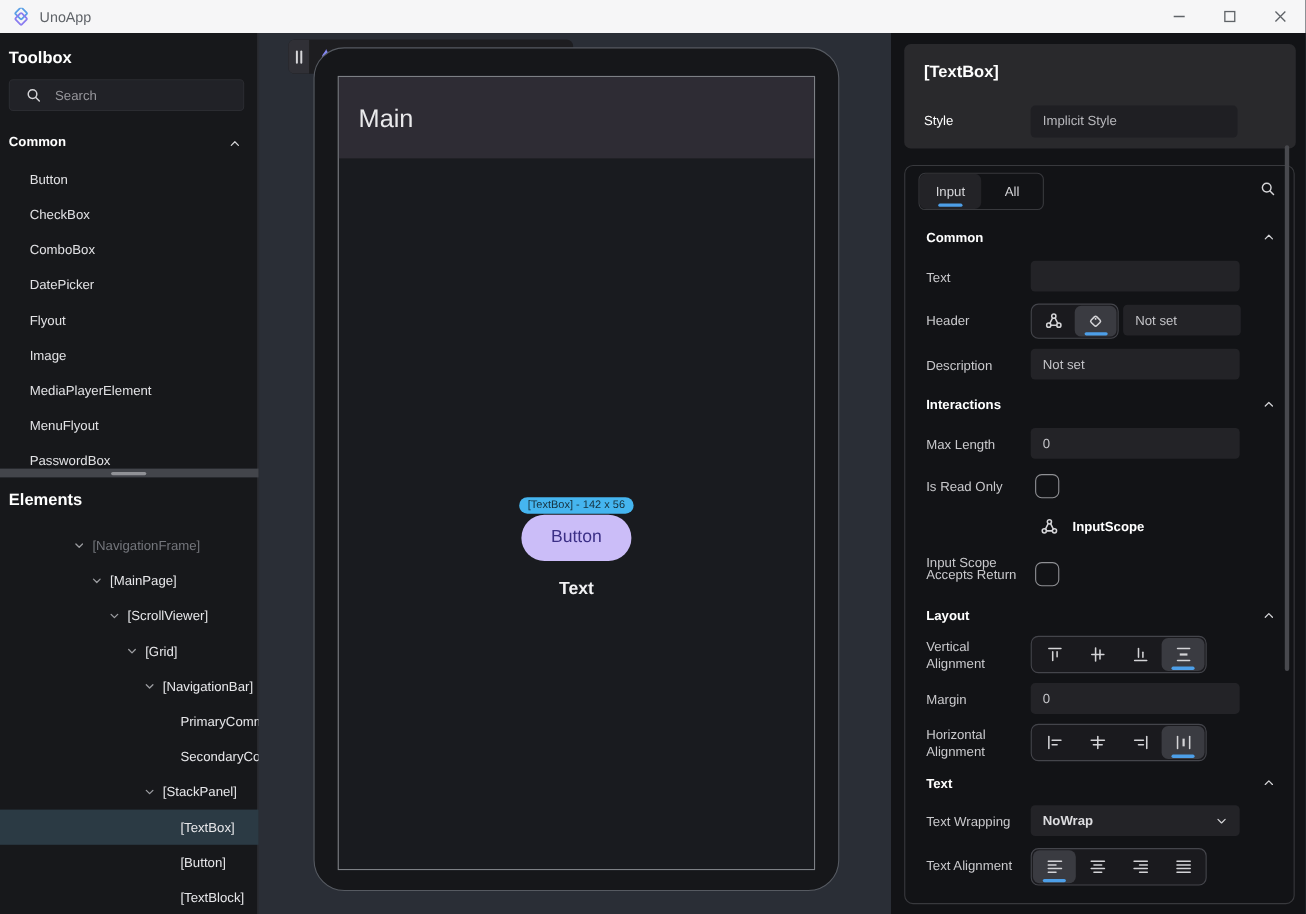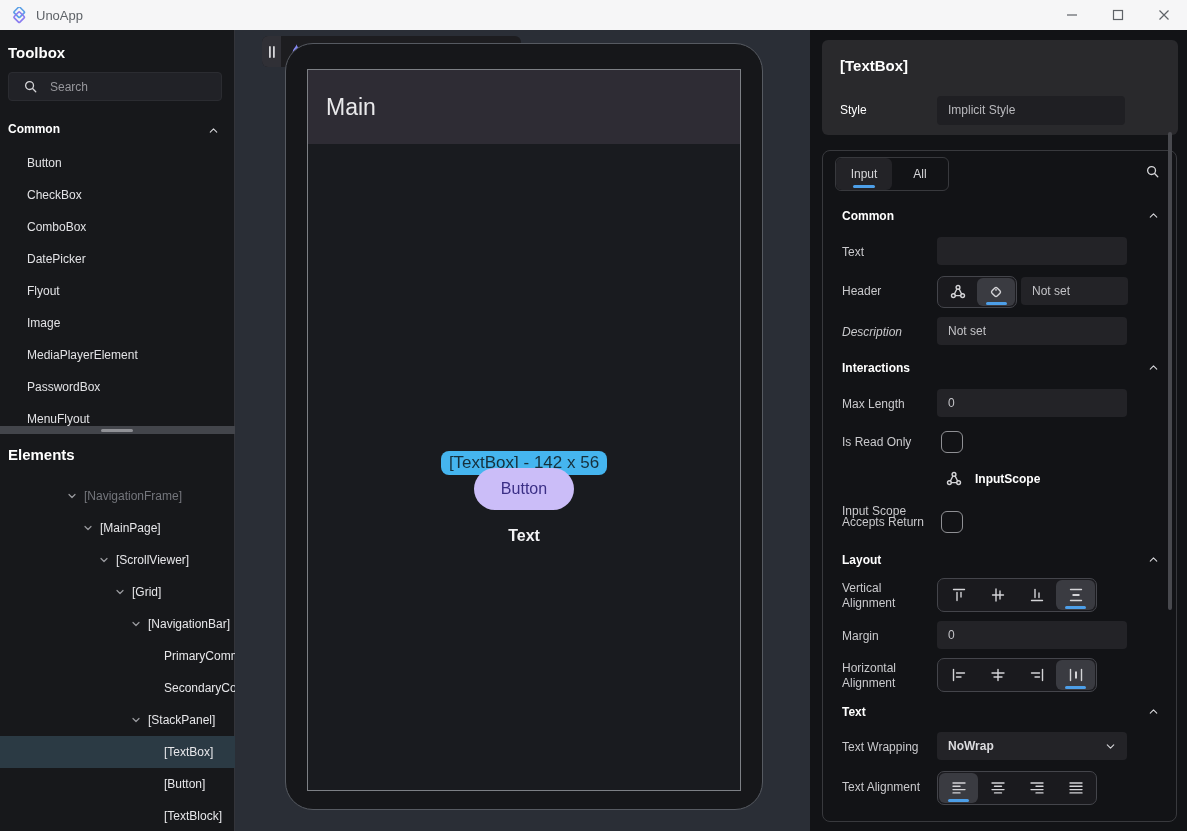--- a/index.html
+++ b/index.html
@@ -38,21 +38,21 @@
   .hd-toolbar { position:absolute; left:26px; top:6px; width:259px; height:31px; background:#1d1d20; border-radius:6px; display:flex; align-items:center; overflow:hidden; }
   .tbtn { width:30px; height:31px; display:flex; align-items:center; justify-content:center; }
   .tbtn.tb-handle { width:19px; background:#303036; }
   .tbtn.dim svg { opacity:.45; }
   .phone { position:absolute; left:49px; top:13px; width:478px; height:767px; background:#16171a; border:1px solid #565a61; border-radius:28px; }
   .screen { position:absolute; left:21px; top:25px; width:434px; height:722px; background:#191b1f; border:1px solid #7d8085; overflow:hidden; }
   .page-header { position:absolute; left:0; top:0; width:432px; height:74px; background:#2e2c34; display:flex; align-items:center; }
   .page-header .t { margin-left:18px; font-size:23px; color:#e9e9eb; }
   .sel-textbox { position:absolute; left:138px; top:319px; width:156px; height:56px; border:2px solid #41b8ef; display:flex; align-items:center; justify-content:center; font-size:15px; font-weight:600; color:#d8d8da; }
   .sel-badge { position:absolute; left:0; top:381px; width:432px; text-align:center; pointer-events:none; }
-  .sel-badge span { display:inline-block; background:#45b5ef; color:#16303c; font-size:17px; padding:2px 8px; border-radius:8px; }
+  .sel-badge span { display:inline-block; background:#45b5ef; color:#16303c; font-size:10px; padding:2px 8px; border-radius:8px; }
   .cv-button { position:absolute; left:166px; top:398px; width:100px; height:42px; background:#cbbdf8; color:#3b2f86; border:none; border-radius:21px; font-size:16px; font-family:inherit; }
   .cv-text { position:absolute; left:0; top:457px; width:432px; text-align:center; font-size:16px; font-weight:bold; color:#f2f2f4; }
 
   
   .right-panel { position:absolute; left:810px; top:30px; width:377px; height:801px; background:#121316; }
   .insp-header { position:absolute; left:12px; top:10px; width:356px; height:95px; background:#29292c; border-radius:6px; }
   .insp-header .name { position:absolute; left:18px; top:17px; font-size:15px; font-weight:bold; color:#fff; }
   .insp-header .lbl { position:absolute; left:18px; top:63px; color:#ffffff; }
   .insp-header .val { position:absolute; left:115px; top:56px; width:188px; height:29px; background:#1f1f23; border-radius:4px; line-height:29px; padding-left:11px; color:#b9b9bd; }
   .insp-card { position:absolute; left:12px; top:120px; width:355px; height:672px; border:1px solid #38393d; border-radius:8px; overflow:hidden; }
@@ -138,22 +138,22 @@
       </span>
   </div>
   <div class="tb-items" id="tb-items">
       <div class="tb-item">Button</div>
       <div class="tb-item">CheckBox</div>
       <div class="tb-item">ComboBox</div>
       <div class="tb-item">DatePicker</div>
       <div class="tb-item">Flyout</div>
       <div class="tb-item">Image</div>
       <div class="tb-item">MediaPlayerElement</div>
+      <div class="tb-item">MenuFlyout</div>
       <div class="tb-item">PasswordBox</div>
-      <div class="tb-item">MenuFlyout</div>
     </div>
   <div class="splitter">
       <span class="grip"></span>
     </div>
   <div class="panel-title elements-title">Elements</div>
   <div class="el-tree" id="el-tree">
       <div class="el-row dimmed" style="padding-left: 66px;">
         <span class="icon">
           <svg width="12" height="12" viewBox="0 0 16 16" fill="none" stroke="#9a9b9f" stroke-width="1.6" stroke-linecap="round" stroke-linejoin="round">
             <polyline points="4,6 8,10 12,6"></polyline>
@@ -370,21 +370,21 @@
             <svg width="16" height="16" viewBox="0 0 16 16" fill="none" stroke="#d4d4d7" stroke-width="1.4" stroke-linecap="round" stroke-linejoin="round">
               <g transform="rotate(45 8 8)">
                 <rect x="4.4" y="4.4" width="7.2" height="7.2" rx="1.6"></rect>
                 <circle cx="6.5" cy="6.5" r="0.9" fill="#d4d4d7" stroke="none"></circle>
               </g>
             </svg>
           </span>
         </span>
       </div>
     <div class="p-input small" style="top:126px;">Not set</div>
-    <div class="p-lbl" style="top:174px;font-style:italic;">Description</div>
+    <div class="p-lbl" style="top:174px;">Description</div>
     <div class="p-input" style="top:166px;">Not set</div>
 
     <div class="sec-title" style="top:210px;">Interactions</div>
     <span class="sec-chevron icon" style="top:210px;">
         <svg width="13" height="13" viewBox="0 0 16 16" fill="none" stroke="#d4d4d7" stroke-width="1.4" stroke-linecap="round" stroke-linejoin="round">
           <polyline points="4,10 8,6 12,10"></polyline>
         </svg>
       </span>
     <div class="p-lbl" style="top:246px;">Max Length</div>
     <div class="p-input" style="top:238px;">0</div>

